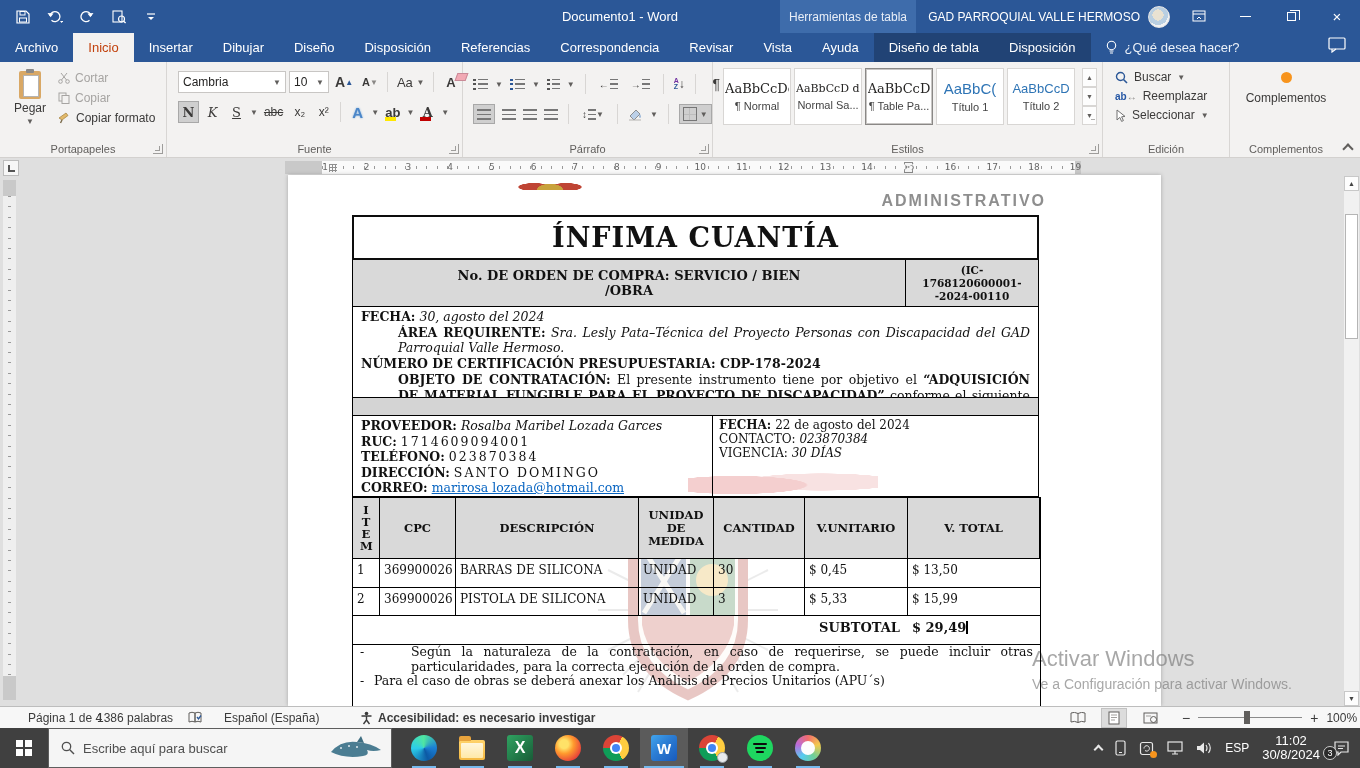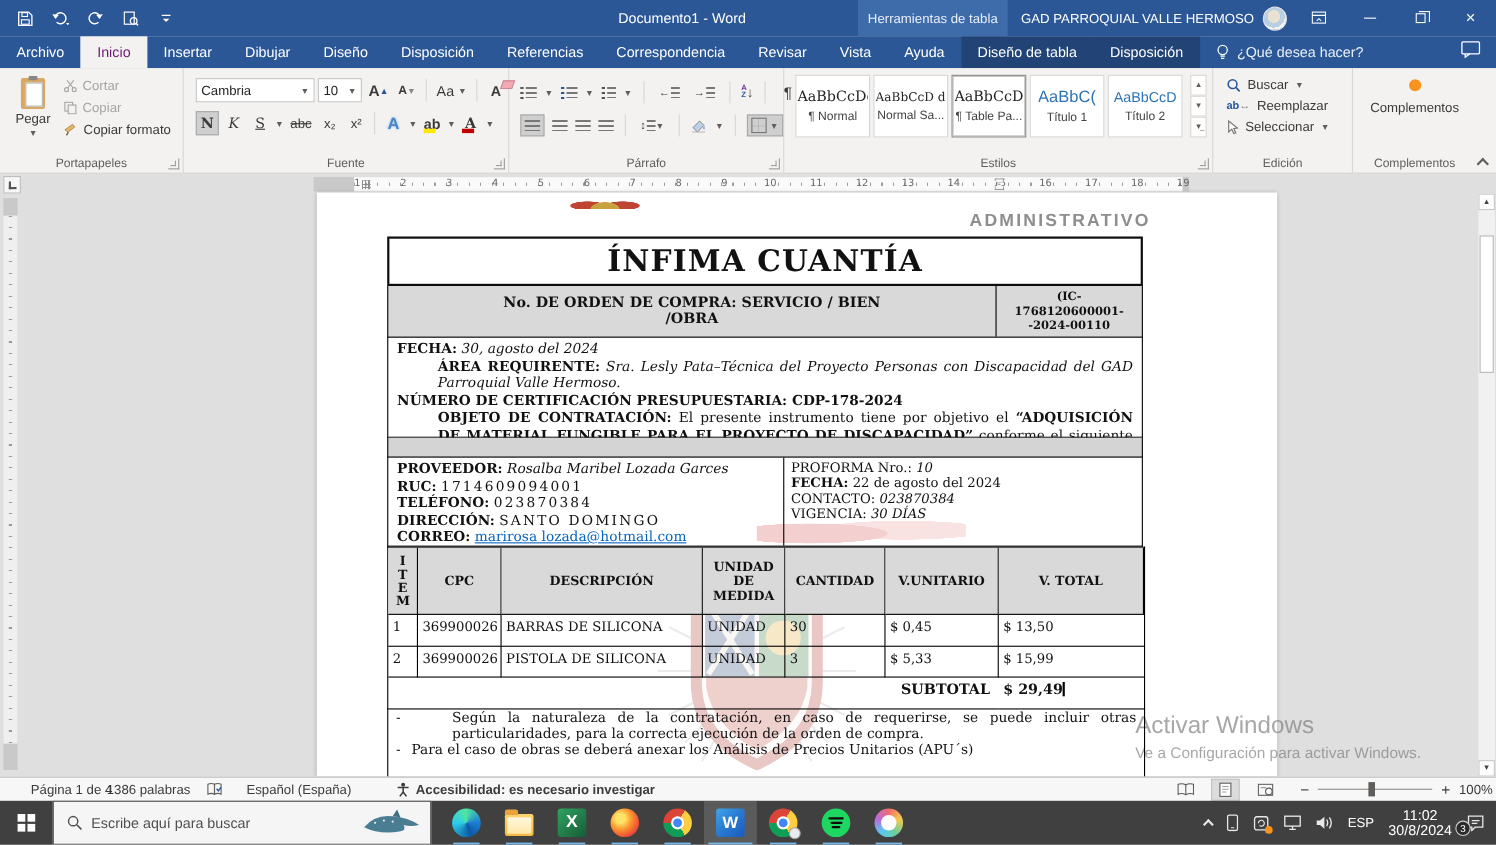--- a/index.html
+++ b/index.html
@@ -16,21 +16,21 @@
   .avatar { width:22px; height:22px; border-radius:50%; background:radial-gradient(circle at 45% 40%, #e9e2d2 0 35%, #b9cfe2 35% 62%, #f3f3f3 62%); border:1px solid #e6e6e6; }
   .winbtns { position:absolute; right:0; top:0; height:33px; display:flex; }
   .winbtn { width:46px; height:33px; display:flex; align-items:center; justify-content:center; color:#fff; font-size:15px; }
   .minbar { width:11px; height:1px; background:#fff; display:block; }
   .restore { width:9px; height:9px; border:1px solid #fff; position:relative; }
   .restore:before { content:""; position:absolute; left:2px; top:-3px; width:9px; height:9px; border:1px solid #fff; border-left:none; border-bottom:none; }
 
   
   .tabrow { position:absolute; left:0; top:33px; width:1360px; height:29px; background:#2b5797; display:flex; align-items:stretch; color:#fff; font-size:13px; }
   .tab { padding:0 15px; display:flex; align-items:center; cursor:default; white-space:nowrap; }
-  .tab.active { background:#f3f2f1; color:#701a75; }
+  .tab.active { background:#f3f2f1; color:#c2410c; }
   .tab.ctx { background:rgba(0,0,0,0.22); }
   .tellme { display:flex; align-items:center; gap:7px; padding:0 14px; font-size:13px; color:#eaf0f8; }
   .feedback { position:absolute; right:14px; top:4px; }
 
   
   .ribbon { position:absolute; left:0; top:62px; width:1360px; height:96px; background:#f3f2f1; border-bottom:1px solid #d3d1cf; font-size:12px; color:#3b3a39; }
   .rgroup { position:absolute; top:0; height:95px; border-right:1px solid #d8d6d4; }
   .glabel { position:absolute; bottom:2px; left:0; right:0; text-align:center; font-size:11px; color:#605e5c; }
   .launcher { position:absolute; right:3px; bottom:3px; width:10px; height:10px; border-left:1px solid #8a8886; border-top:1px solid #8a8886; transform:rotate(180deg); opacity:.8; }
   .launcher:before { content:""; position:absolute; left:2px; top:2px; width:4px; height:4px; border-left:1px solid #8a8886; border-top:1px solid #8a8886; }
@@ -596,21 +596,20 @@
 
       <div class="prov-block">
         <div class="prov-left">
           <div><b>PROVEEDOR:</b> <i>Rosalba Maribel Lozada Garces</i></div>
           <div><b>RUC:</b> <span class="sp">1714609094001</span></div>
           <div><b>TELÉFONO:</b> <span class="sp">023870384</span></div>
           <div><b>DIRECCIÓN:</b> <span class="sp">SANTO DOMINGO</span></div>
           <div><b>CORREO:</b> <span class="link">marirosa lozada@hotmail.com</span></div>
         </div>
         <div class="prov-right">
-          <div><span>PROFORMA Nro.:</span> <i>10</i></div>
           <div><b>FECHA:</b> <span>22 de agosto del 2024</span></div>
           <div><span>CONTACTO:</span> <i>023870384</i></div>
           <div><span>VIGENCIA:</span> <i>30 DÍAS</i></div>
         </div>
       </div>
 
       <div class="items">
         <div class="hc">
             <span class="vtext">ITEM</span>
           </div>

